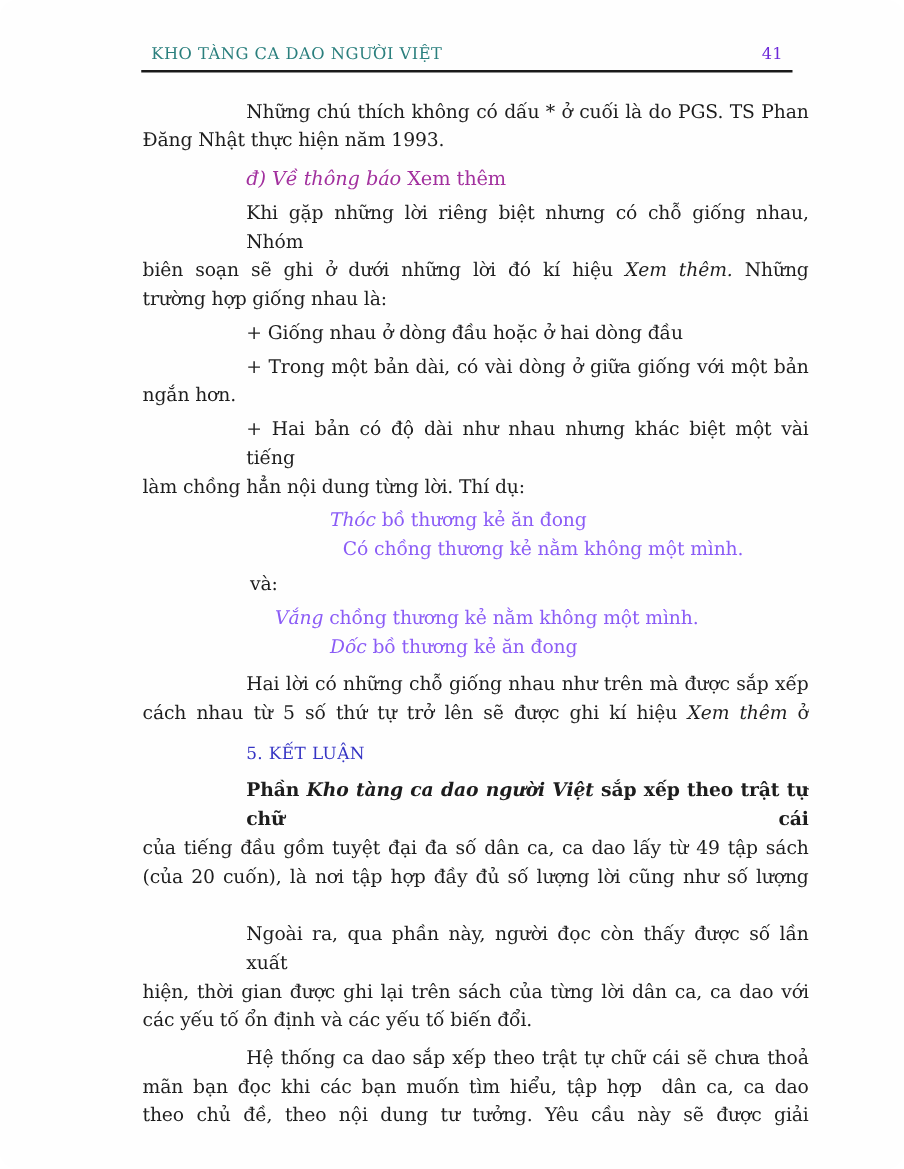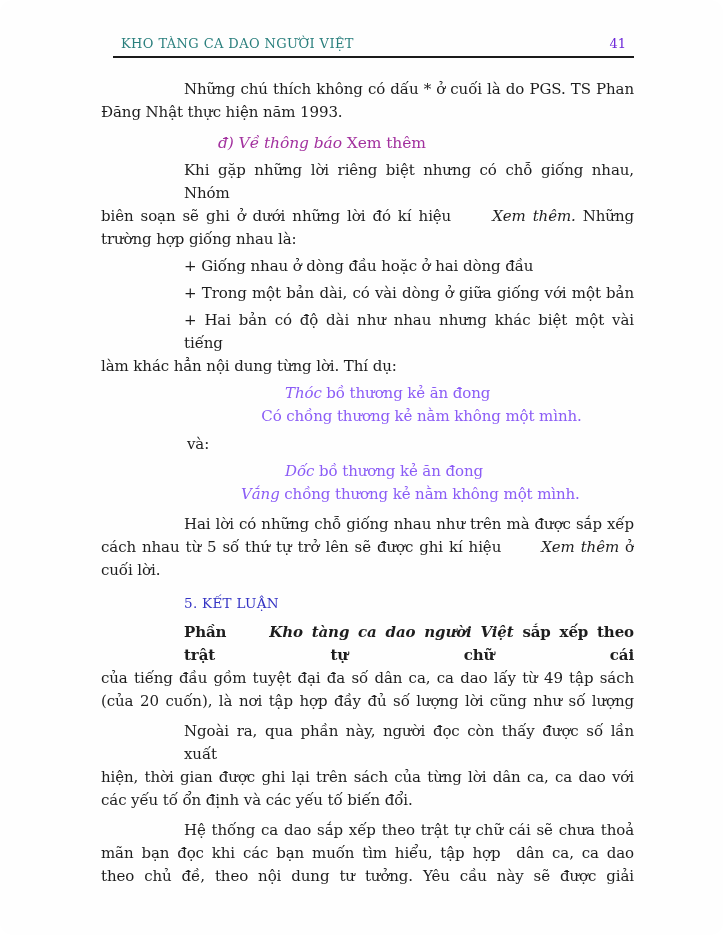--- a/index.html
+++ b/index.html
@@ -28,38 +28,38 @@
   }
   .header-pageno {
     padding-right: 8px;
     font-size: 13px;
     color: #6d28d9;
   }
 
   
   .content {
     position: absolute;
-    left: 101px; top: 78px; width: 533px;
+    left: 114px; top: 78px; width: 533px;
     font-size: 15px; line-height: 23px;
     letter-spacing: -0.1px;
   }
   .block { margin: 0; }
   .line { overflow: hidden; white-space: pre-wrap; }
   .line.j { text-align: justify; text-align-last: justify; }
-  em { font-style: italic; margin-left: 34px; }
+  em { font-style: italic; }
 
   .para      { margin-top: 6px; }
   .para-a    { margin-top: 0; }
   .para-c    { margin-top: 4px; }
   .bullet    { margin-top: 4px; }
   .verse     { margin-top: 4px; }
   .plainline { margin-top: 5px; }
   .para-j    { margin-top: 7px; }
   .para-l    { margin-top: 6px; }
-  .para-m    { margin-top: 7px; }
+  .para-m    { margin-top: 23px; }
   .para-n    { margin-top: 7px; }
 
   .heading-d {
     margin-top: 8px;
     color: #a2309e;
     font-size: 15.5px;
   }
   .section-heading {
     margin-top: 10px;
     color: #3534c4;
@@ -89,40 +89,40 @@
       <div class="block para para-c">
         <div class="line j" style="padding-left: 83px;"><span>Khi gặp những lời riêng biệt nhưng có chỗ giống nhau, Nhóm</span></div>
         <div class="line j"><span>biên soạn sẽ ghi ở dưới những lời đó kí hiệu </span><em>Xem thêm.</em><span> Những</span></div>
         <div class="line"><span>trường hợp giống nhau là:</span></div>
       </div>
       <div class="block bullet">
         <div class="line" style="padding-left: 83px;"><span>+ Giống nhau ở dòng đầu hoặc ở hai dòng đầu</span></div>
       </div>
       <div class="block bullet">
         <div class="line j" style="padding-left: 83px;"><span>+ Trong một bản dài, có vài dòng ở giữa giống với một bản</span></div>
+        <div class="line"><span>ngắn hơn.</span></div>
       </div>
       <div class="block bullet">
         <div class="line j" style="padding-left: 83px;"><span>+ Hai bản có độ dài như nhau nhưng khác biệt một vài tiếng</span></div>
-        <div class="line"><span>làm khác hẳn nội dung từng lời. Thí dụ:</span></div>
+        <div class="line"><span>làm chồng hẳn nội dung từng lời. Thí dụ:</span></div>
       </div>
       <div class="block verse">
         <div class="line green" style="padding-left: 150px;"><em>Thóc</em><span> bồ thương kẻ ăn đong</span></div>
         <div class="line green" style="padding-left: 108px; text-align: center;"><span>Có chồng thương kẻ nằm không một mình.</span></div>
       </div>
       <div class="block plainline">
         <div class="line" style="padding-left: 86px;"><span>và:</span></div>
       </div>
       <div class="block verse">
+        <div class="line green" style="padding-left: 106px;"><em>Vắng</em><span> chồng thương kẻ nằm không một mình.</span></div>
         <div class="line green" style="padding-left: 150px;"><em>Dốc</em><span> bồ thương kẻ ăn đong</span></div>
-        <div class="line green" style="padding-left: 106px;"><em>Vắng</em><span> chồng thương kẻ nằm không một mình.</span></div>
       </div>
       <div class="block para para-j">
         <div class="line j" style="padding-left: 83px;"><span>Hai lời có những chỗ giống nhau như trên mà được sắp xếp</span></div>
         <div class="line j"><span>cách nhau từ 5 số thứ tự trở lên sẽ được ghi kí hiệu </span><em>Xem thêm</em><span> ở</span></div>
-        <div class="line"><span>cuối lời.</span></div>
       </div>
       <div class="block section-heading">
         <div class="line" style="padding-left: 83px;"><span>5. KẾT LUẬN</span></div>
       </div>
       <div class="block para para-l">
         <div class="line j" style="padding-left: 83px; font-weight: bold;"><span>Phần </span><em>Kho tàng ca dao người Việt</em><span> sắp xếp theo trật tự chữ cái</span></div>
         <div class="line j"><span>của tiếng đầu gồm tuyệt đại đa số dân ca, ca dao lấy từ 49 tập sách</span></div>
         <div class="line j"><span>(của 20 cuốn), là nơi tập hợp đầy đủ số lượng lời cũng như số lượng</span></div>
       </div>
       <div class="block para para-m">

